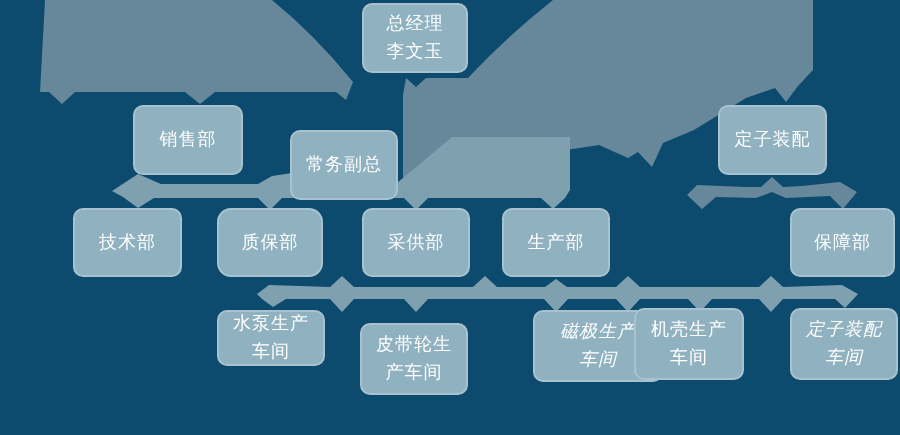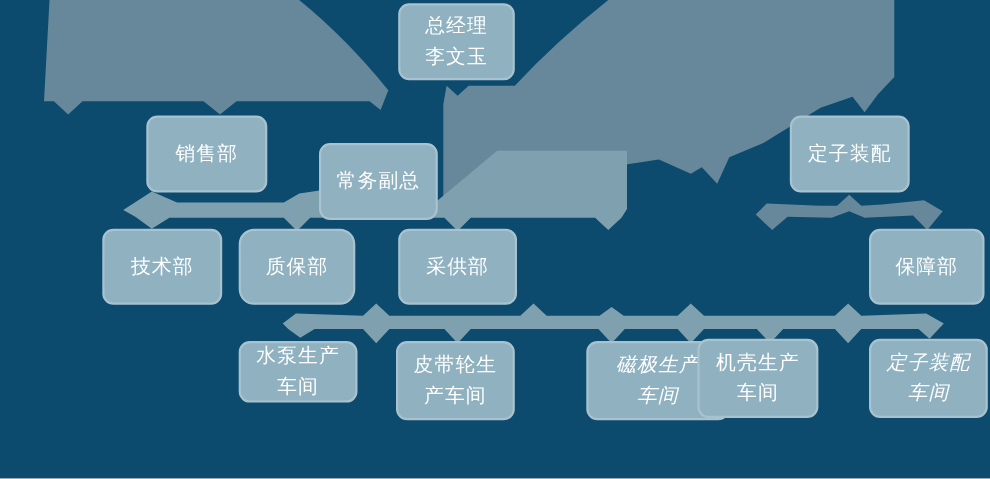--- a/index.html
+++ b/index.html
@@ -50,34 +50,35 @@
   <div class="node" style="left:362px;top:3px;width:106px;height:70px;">总经理
 李文玉</div>
 
 
   <div class="node" style="left:133px;top:105px;width:110px;height:70px;">销售部</div>
 
   <div class="node" style="left:290px;top:105px;width:108px;height:70px;margin-top:25px;">常务副总</div>
 
   <div class="node" style="left:718px;top:105px;width:109px;height:70px;">定子装配</div>
 
-  <div class="node" style="left:73px;top:208px;width:109px;height:69px;margin-left:20px;">技术部</div>
+  <div class="node" style="left:73px;top:208px;width:109px;height:69px;">技术部</div>
 
   <div class="node" style="left:217px;top:208px;width:106px;height:69px;border-radius:14px;">质保部</div>
 
   <div class="node" style="left:362px;top:208px;width:108px;height:69px;">采供部</div>
 
+  <div class="node" style="left:502px;top:208px;width:108px;height:69px;">生产部</div>
 
 
   <div class="node" style="left:790px;top:208px;width:105px;height:69px;text-align:center;">保障部</div>
 
   <div class="node" style="left:217px;top:310px;width:108px;height:56px;font-family:Liberation Serif, serif;">水泵生产
 车间</div>
 
-  <div class="node" style="left:360px;top:310px;width:108px;height:72px;">皮带轮生
+  <div class="node" style="left:360px;top:323px;width:108px;height:72px;">皮带轮生
 产车间</div>
 
   <div class="node" style="left:533px;top:310px;width:130px;height:72px;font-style:italic;">磁极生产
 车间</div>
 
   <div class="node" style="left:634px;top:308px;width:110px;height:72px;">机壳生产
 车间</div>
 
   <div class="node" style="left:790px;top:308px;width:108px;height:72px;font-style:italic;">定子装配
 车间</div>

